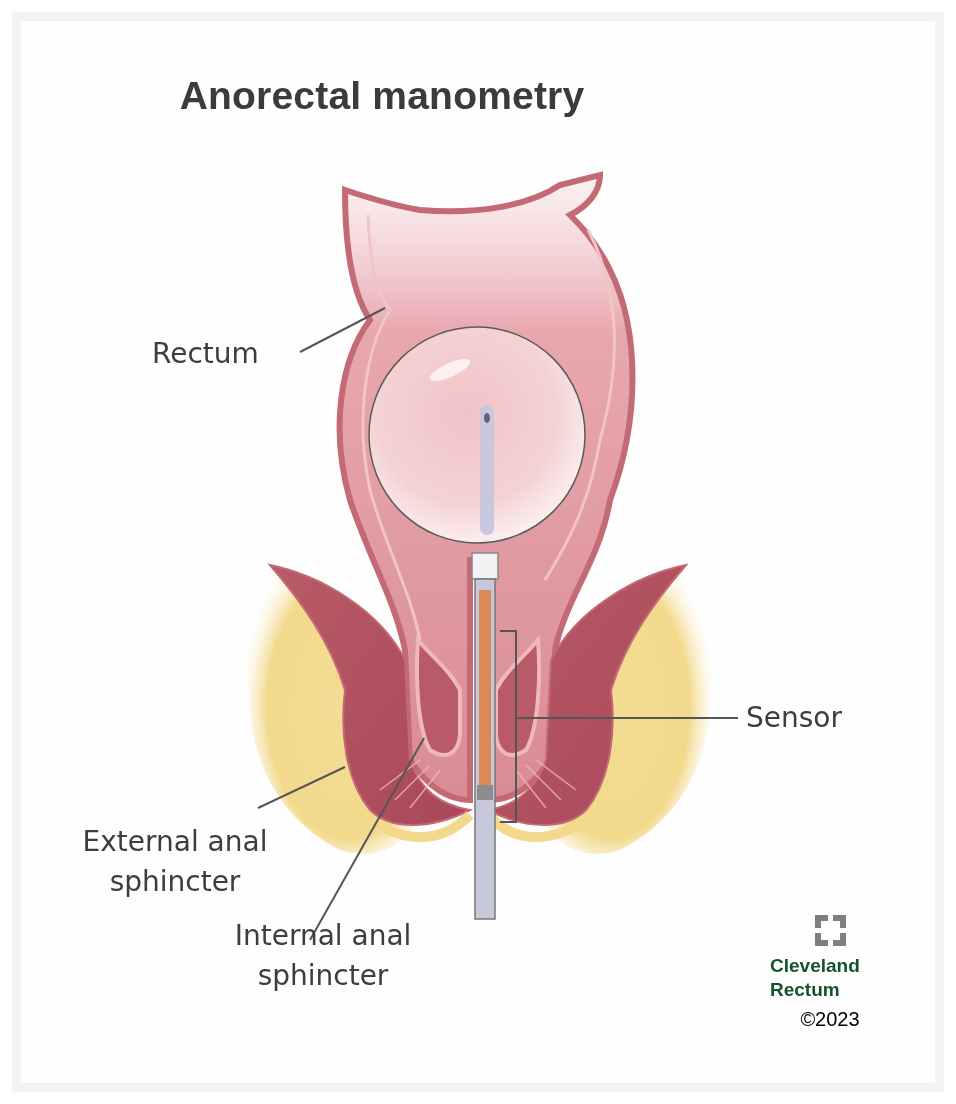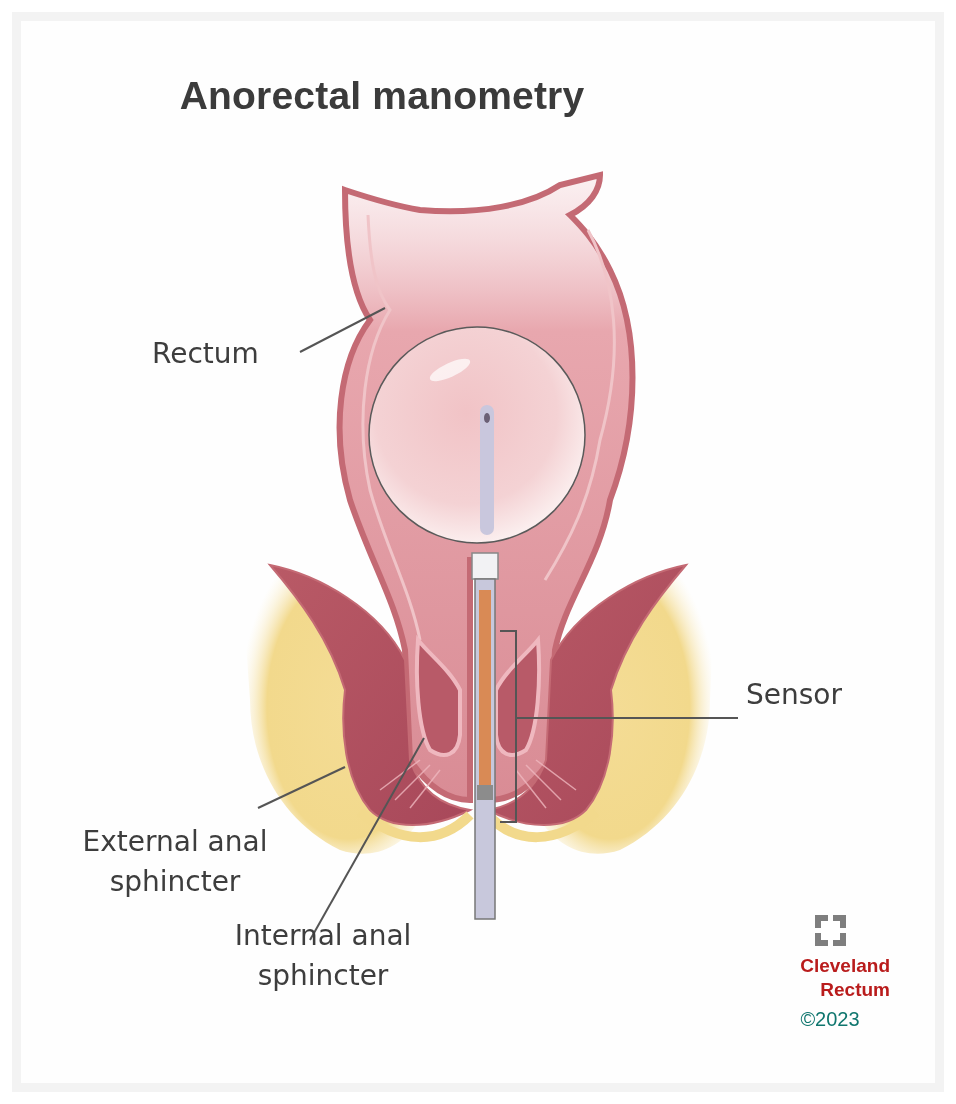--- a/index.html
+++ b/index.html
@@ -12,27 +12,27 @@
     position: absolute; left: 0; width: 764px; top: 74px; text-align: center;
     font-family: "Liberation Sans", sans-serif; font-weight: bold; font-size: 39px;
     color: #3b3b3b; letter-spacing: 0.2px;
   }
   .label {
     position: absolute; font-family: "DejaVu Sans", sans-serif; font-size: 28px;
     color: #3d3d3d; line-height: 40px; text-align: center; white-space: nowrap;
   }
   svg.art { position: absolute; left: 0; top: 0; }
   .logo-text {
-    position: absolute; left: 770px; width: 120px; text-align: right;
+    position: absolute; left: 770px; width: 120px; text-align: left;
     font-family: "Liberation Sans", sans-serif; font-weight: bold; font-size: 19px;
-    color: #b91c1c; line-height: 24px;
+    color: #14532d; line-height: 24px;
   }
   .copy {
     position: absolute; left: 770px; width: 120px; text-align: center; top: 1008px;
-    font-family: "Liberation Sans", sans-serif; font-size: 20px; color: #0f766e;
+    font-family: "Liberation Sans", sans-serif; font-size: 20px; color: #000000;
   }
 </style>
 </head>
 <body>
 
 <div class="frame"></div>
 
 <div class="title">Anorectal manometry</div>
 
 <svg class="art" width="956" height="1104" viewBox="0 0 956 1104">
@@ -122,21 +122,21 @@
   <g fill="#7e7e7e">
     <rect x="815" y="915" width="13" height="13"></rect>
     <rect x="833" y="915" width="13" height="13"></rect>
     <rect x="815" y="933" width="13" height="13"></rect>
     <rect x="833" y="933" width="13" height="13"></rect>
     <rect x="821" y="921" width="19" height="19" fill="#ffffff"></rect>
   </g>
 </svg>
 
 <div class="label" style="left:152px; top:334px;">Rectum</div>
-<div class="label" style="left:746px; top:675px;">Sensor</div>
+<div class="label" style="left:746px; top:698px;">Sensor</div>
 
 <div class="label" style="left:70px; top:822px; width:210px;">
   <div>External anal</div>
   <div>sphincter</div>
 </div>
 
 <div class="label" style="left:220px; top:916px; width:206px;">
   <div>Internal anal</div>
   <div>sphincter</div>
 </div>

